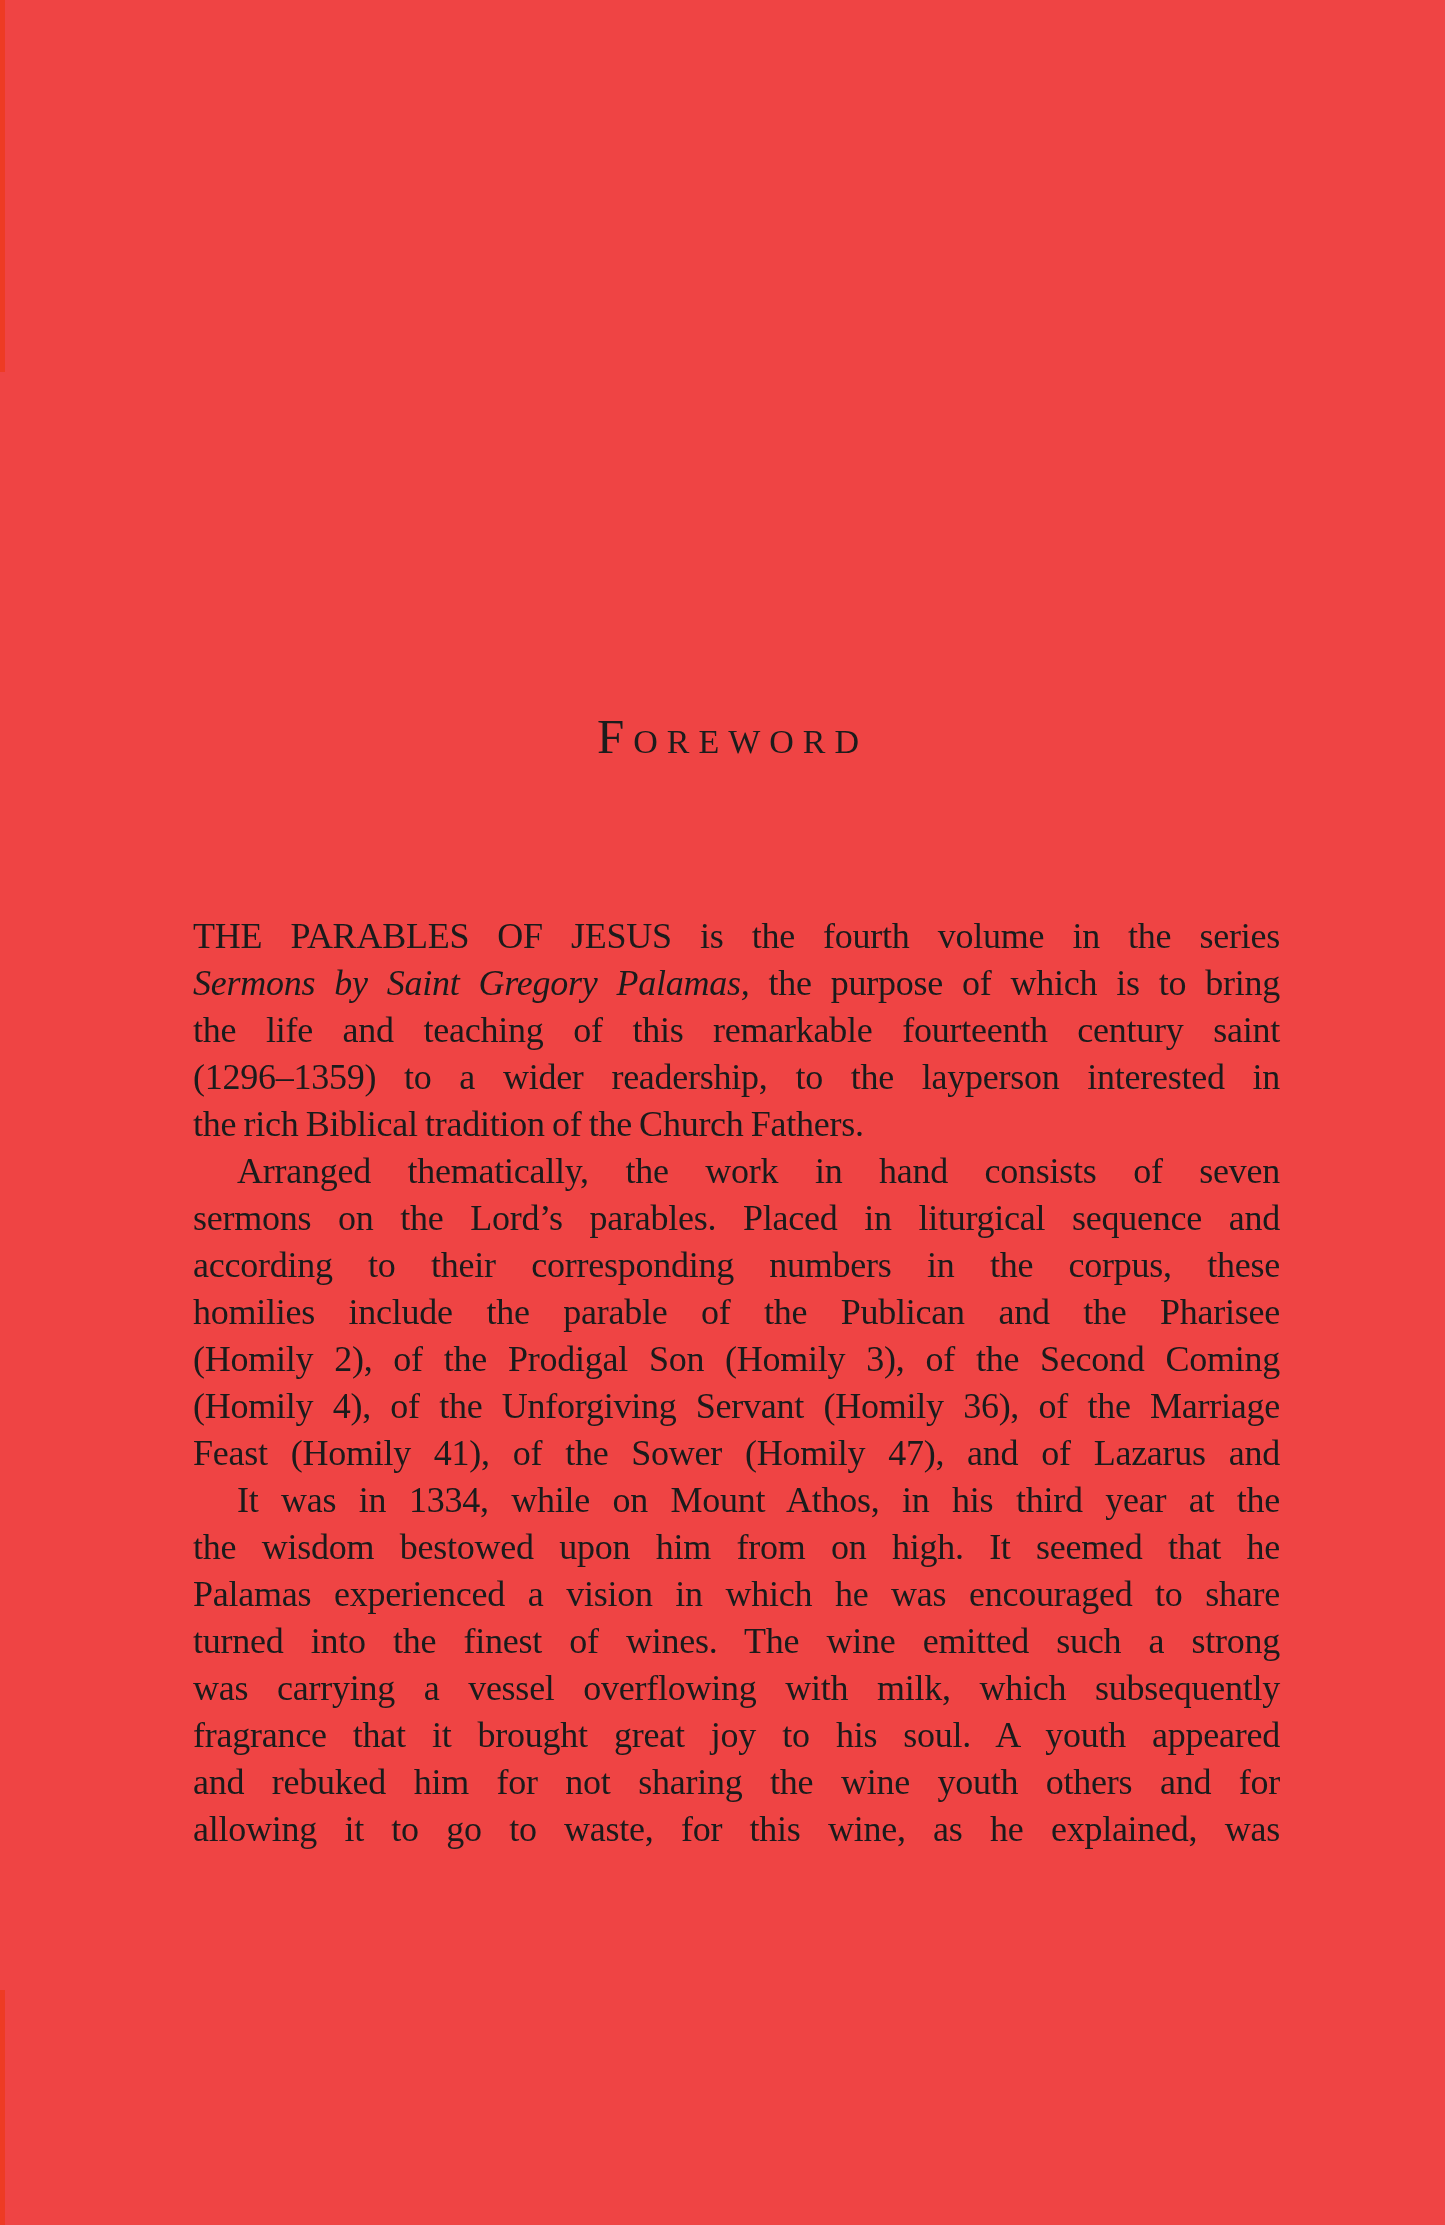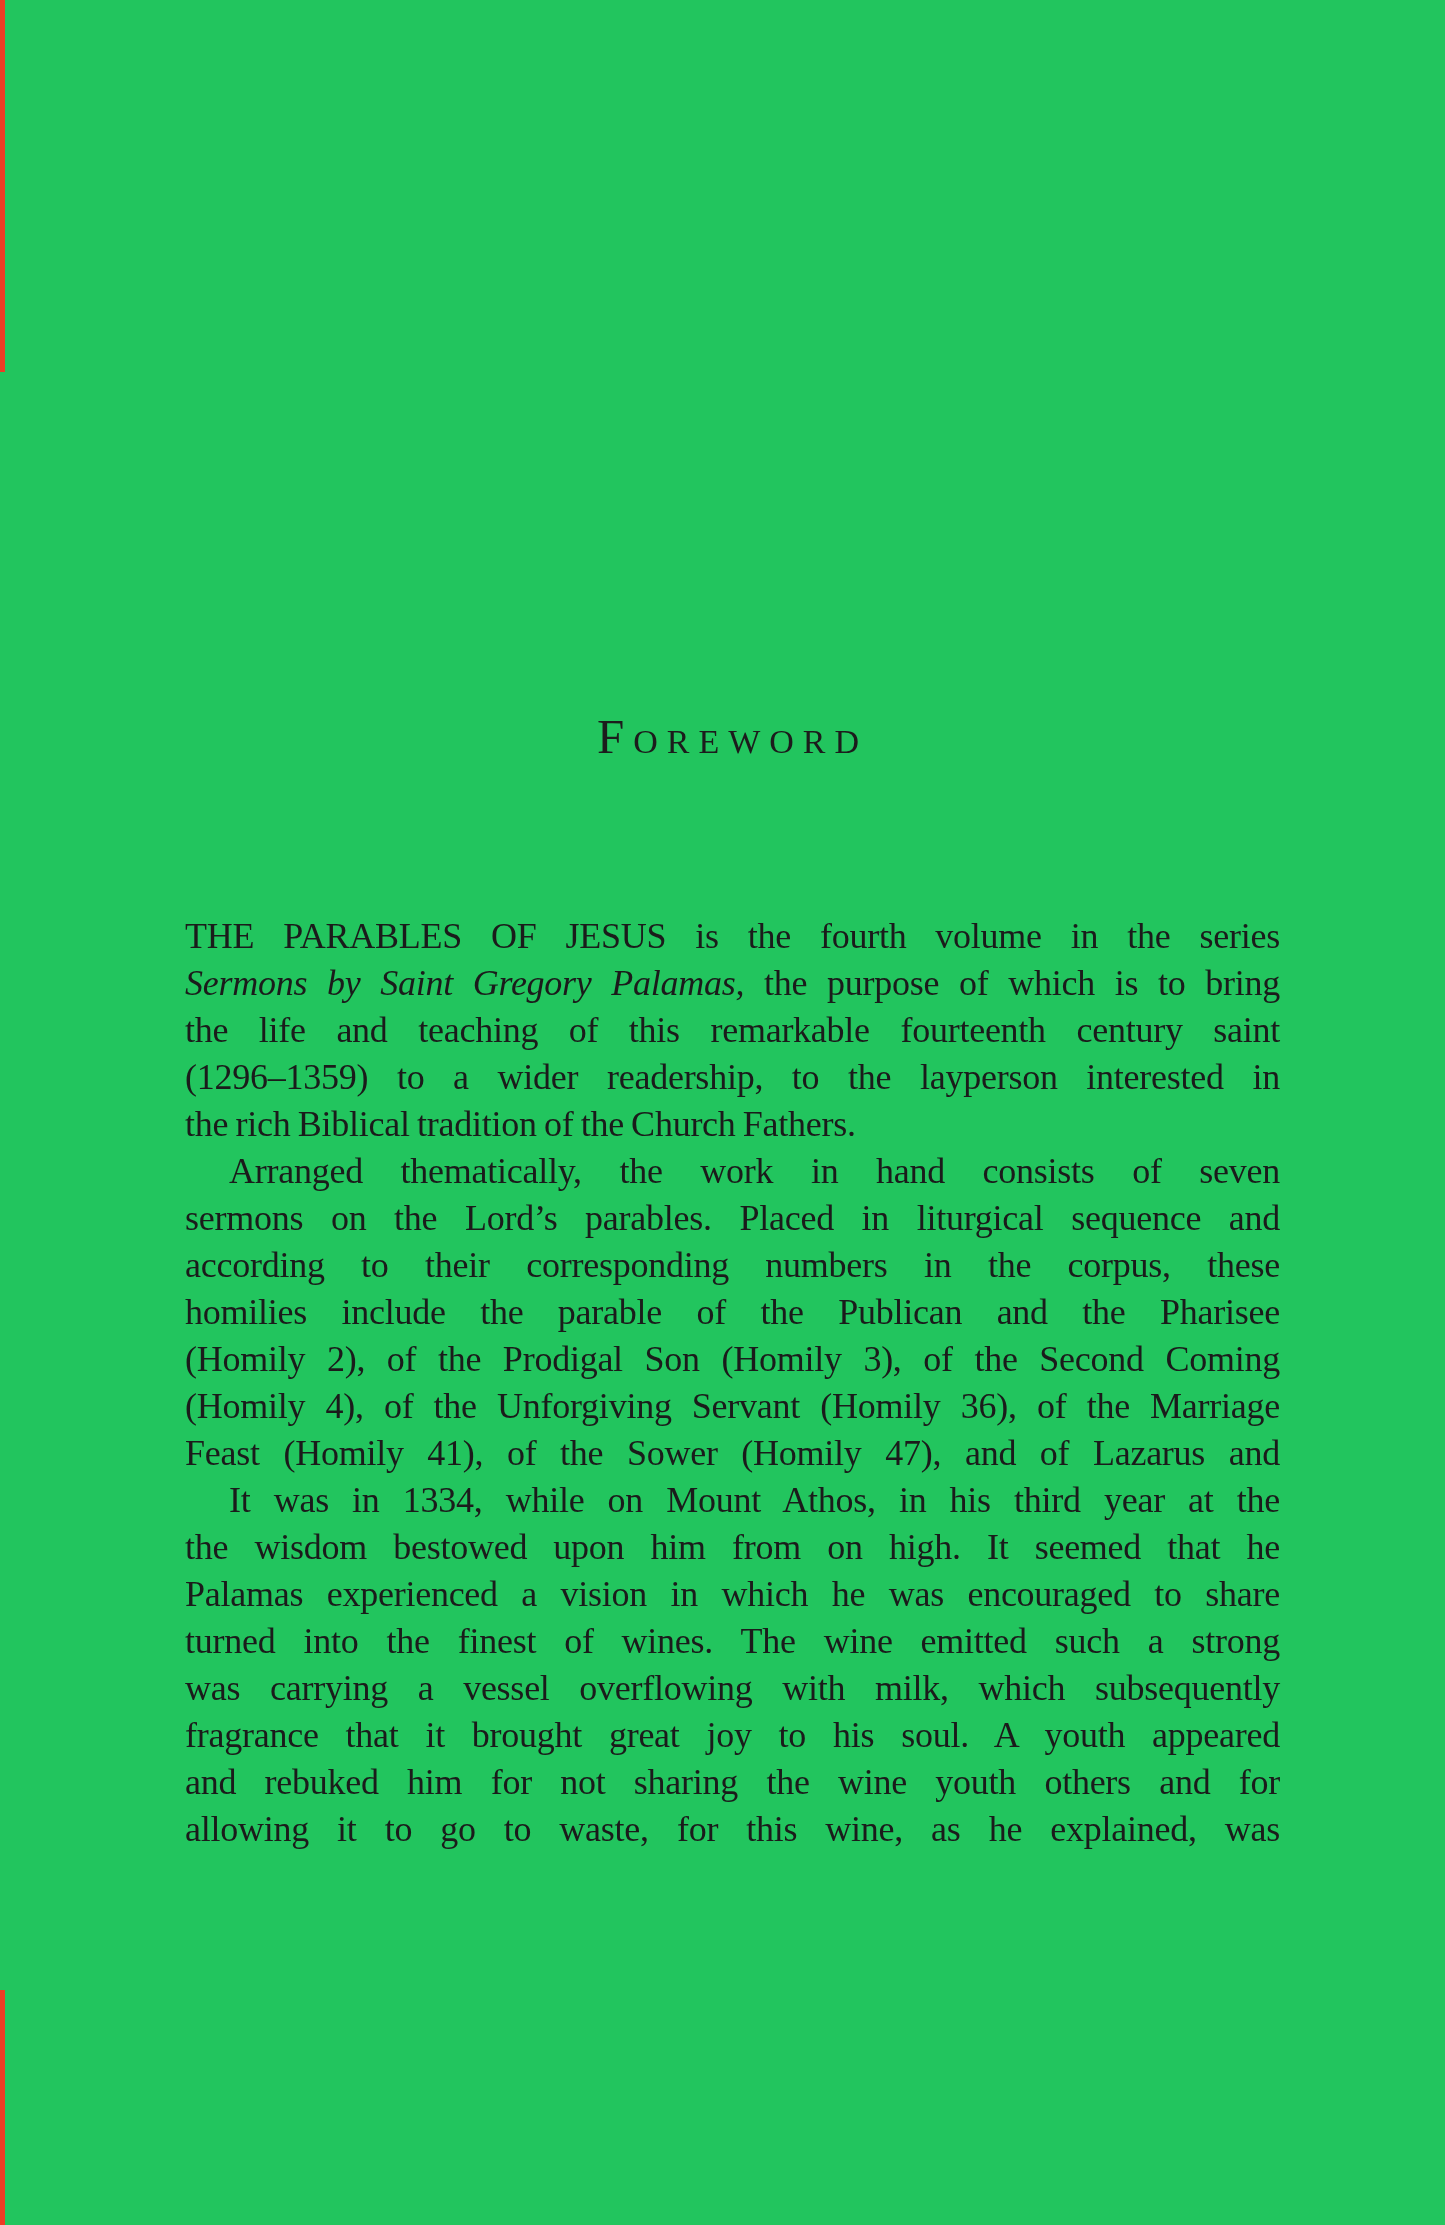--- a/index.html
+++ b/index.html
@@ -4,21 +4,21 @@
 <style>
   html, body {
     margin: 0;
     padding: 0;
     background: #ffffff;
   }
   #page {
     position: relative;
     width: 1445px;
     height: 2225px;
-    background: #22c55e;
+    background: #ef4444;
     overflow: hidden;
     font-family: "Liberation Serif", serif;
   }
   .edge-mark {
     position: absolute;
     left: 0;
     width: 5px;
   }
   #edge-mark-top { top: 0; height: 372px; }
   #edge-mark-bottom { top: 1990px; height: 235px; }
@@ -43,20 +43,21 @@
     font-size: 36px;
     line-height: 47px;
     letter-spacing: -0.25px;
     word-spacing: -1.5px;
   }
   .line {
     text-align: justify;
     text-align-last: justify;
     height: 47px;
     white-space: normal;
+    margin-left: 8px;
   }
   .line.end { text-align-last: left; }
   .line.indent { text-indent: 44px; }
   .run-italic { font-style: italic; }
 </style>
 </head>
 <body>
 
 <div id="page">
   <div id="edge-mark-top" class="edge-mark" style="background: rgb(238, 59, 36);"></div>

